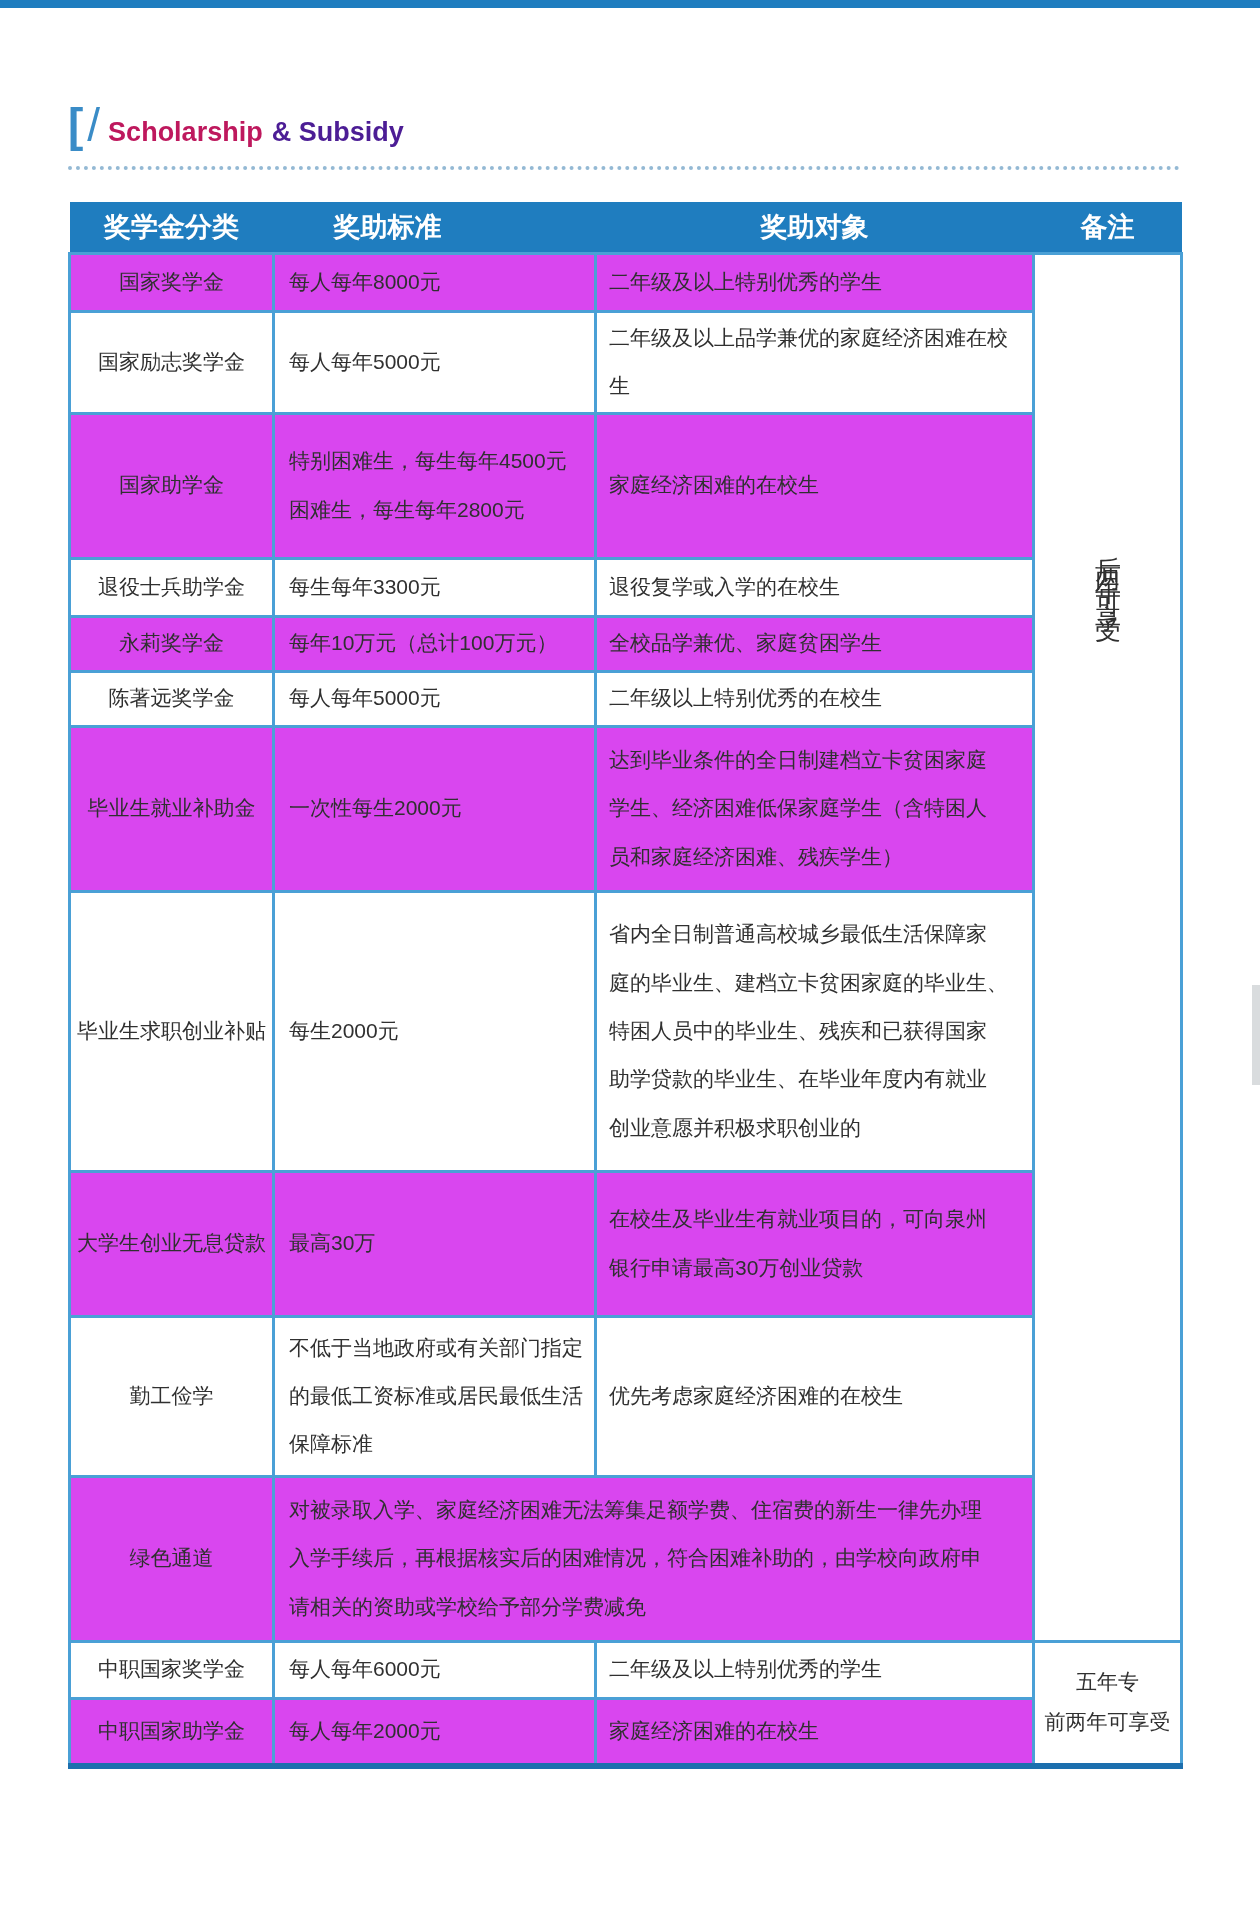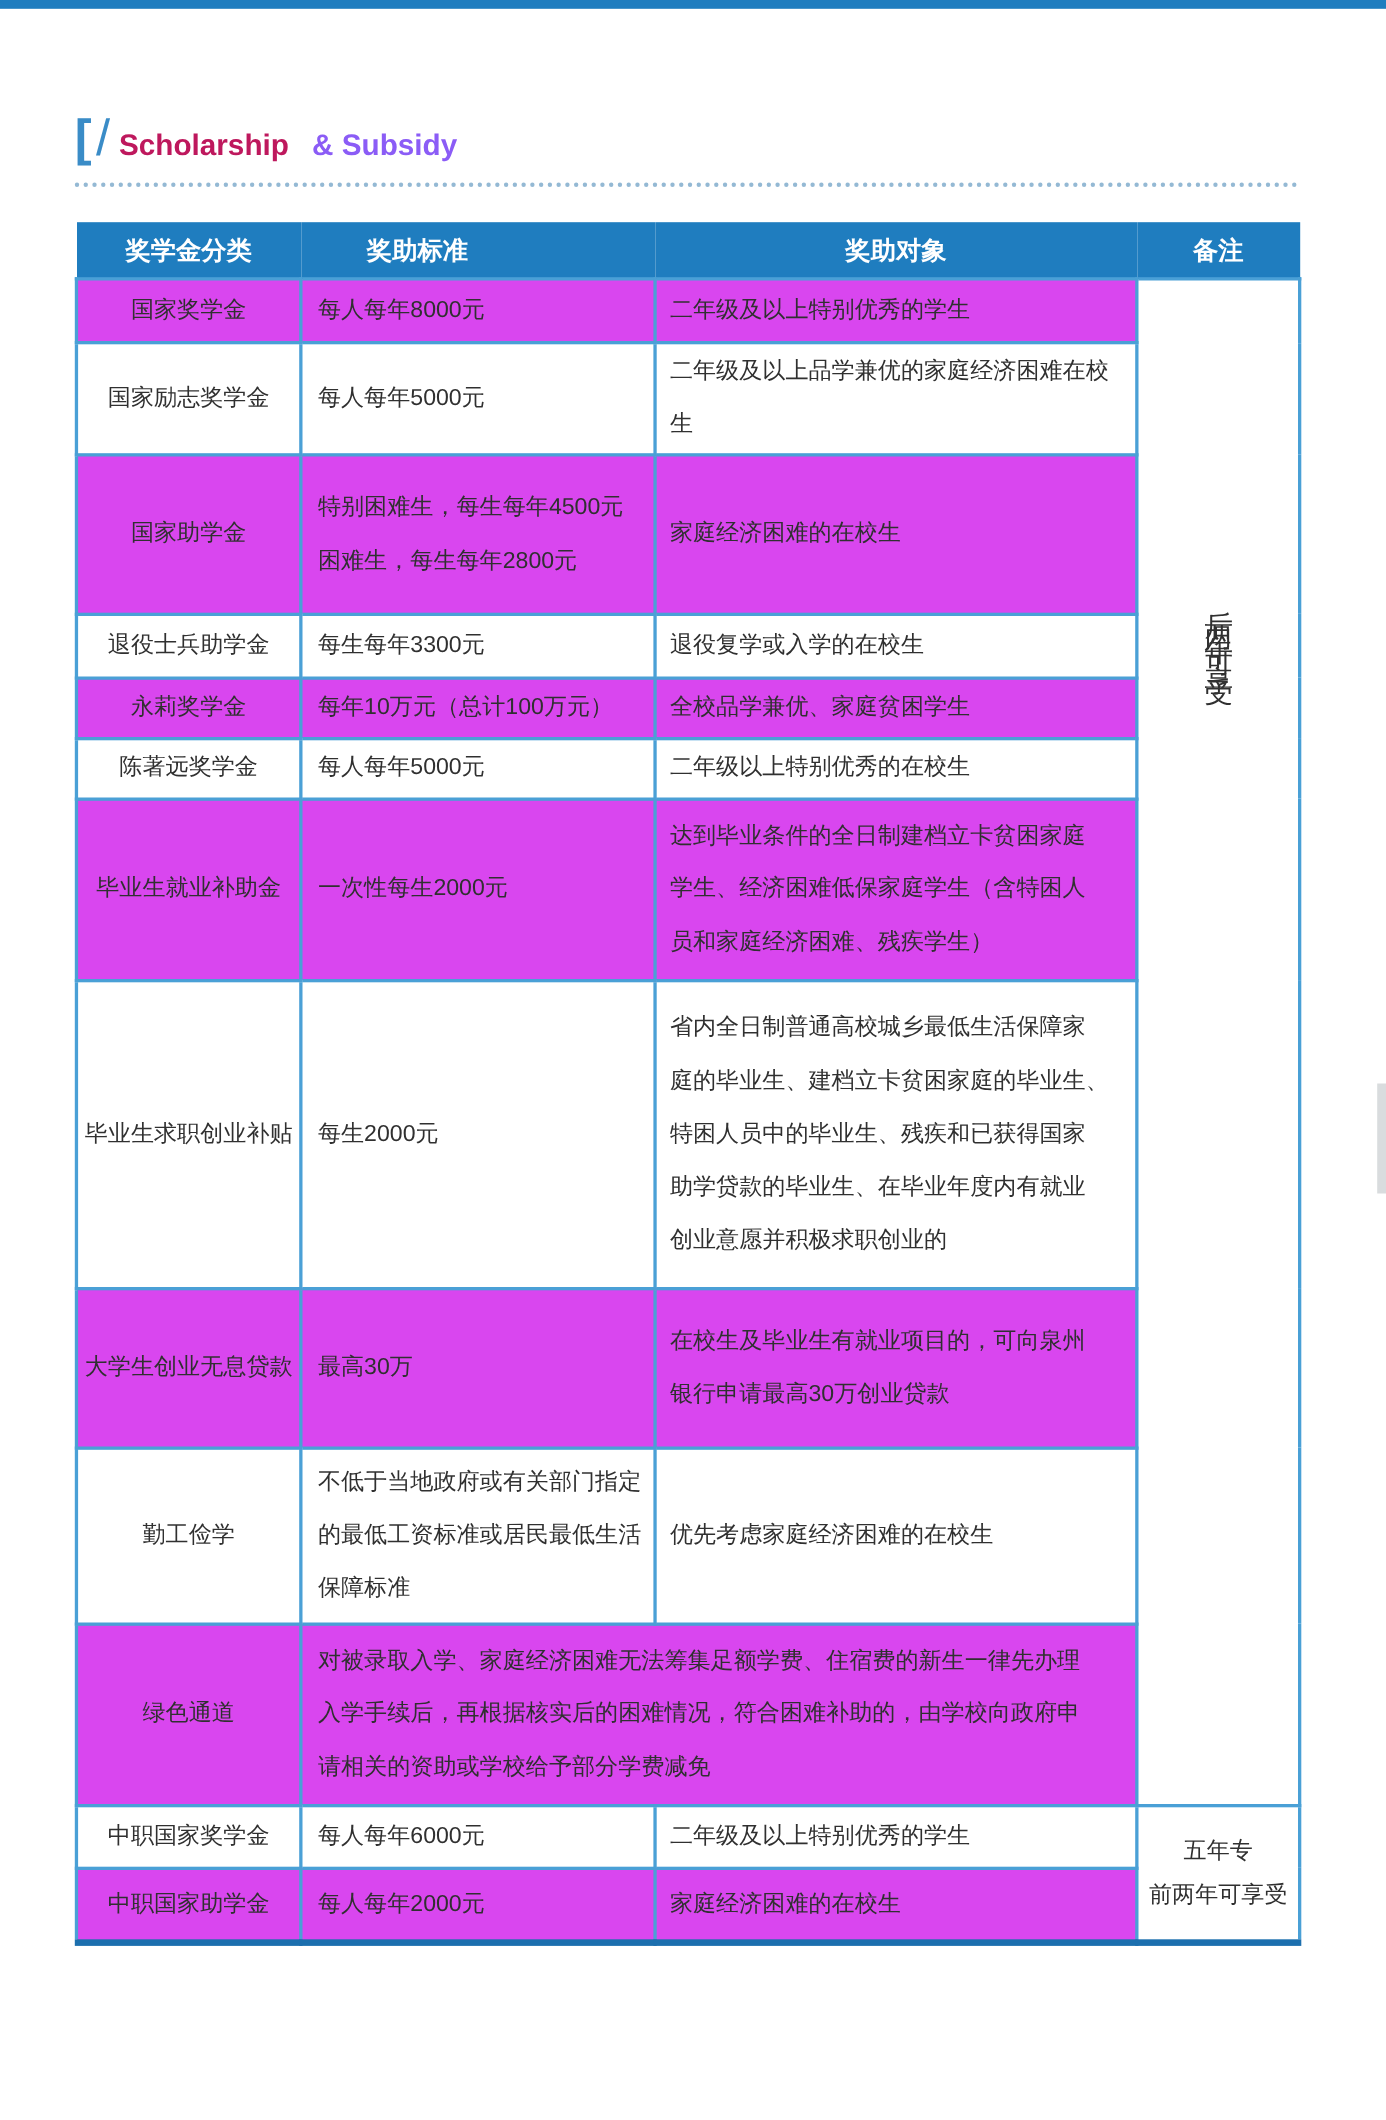--- a/index.html
+++ b/index.html
@@ -7,25 +7,25 @@
     width:1260px;height:1927px;position:relative;background:#ffffff;
     font-family:"Liberation Sans","DejaVu Sans",sans-serif;color:#303030;
   }
   .top-bar{position:absolute;top:0;left:0;width:1260px;height:8px;background:#1f7dbf;}
   .edge-artifact{position:absolute;top:985px;right:0;width:8px;height:100px;background:#d9dcde;}
   .content{position:absolute;left:68px;top:0;width:1112px;}
   .title-row{margin-top:102px;display:flex;align-items:baseline;line-height:1;}
   .t-bracket,.t-cn,.t-slash{color:#3a8cc7;font-size:46px;font-weight:700;letter-spacing:2px;}
   .t-slash{font-weight:400;margin-left:2px;}
   .t-en-blue{color:#be185d;font-size:27px;font-weight:600;margin-left:6px;}
-  .t-en-gray{color:#8b5cf6;font-size:27px;font-weight:600;margin-left:21px;}
+  .t-en-gray{color:#4c1d95;font-size:27px;font-weight:600;margin-left:9px;}
   .divider{margin-top:18px;border-bottom:4px dotted #94b9d4;height:0;}
   table{border-collapse:collapse;margin-top:32px;width:1112px;table-layout:fixed;
         border-bottom:6px solid #1c6fae;}
-  th{background:#1f7dbf;color:#ffffff;font-size:23px;font-weight:600;height:48px;border:none;}
+  th{background:#1f7dbf;color:#ffffff;font-size:27px;font-weight:600;height:48px;border:none;}
   .th-standard{text-align:left;padding-left:60px;margin-top:48px;}
   td{border:3px solid #4aa0d6;font-size:21px;line-height:2.3;vertical-align:middle;}
   tr.alt td{background:#d946ef;}
   td.c1{text-align:center;}
   td.c2{text-align:left;padding-left:14px;padding-right:4px;white-space:pre-line;}
   td.c3{text-align:left;padding-left:12px;padding-right:4px;white-space:pre-line;}
   td.remark-main{background:#ffffff !important;vertical-align:top;text-align:center;padding-top:280px;}
   .vtext{writing-mode:vertical-rl;text-orientation:upright;font-size:26px;letter-spacing:12px;
          display:inline-block;color:#303030;}
   td.remark-bottom{background:#ffffff !important;text-align:center;white-space:pre-line;

